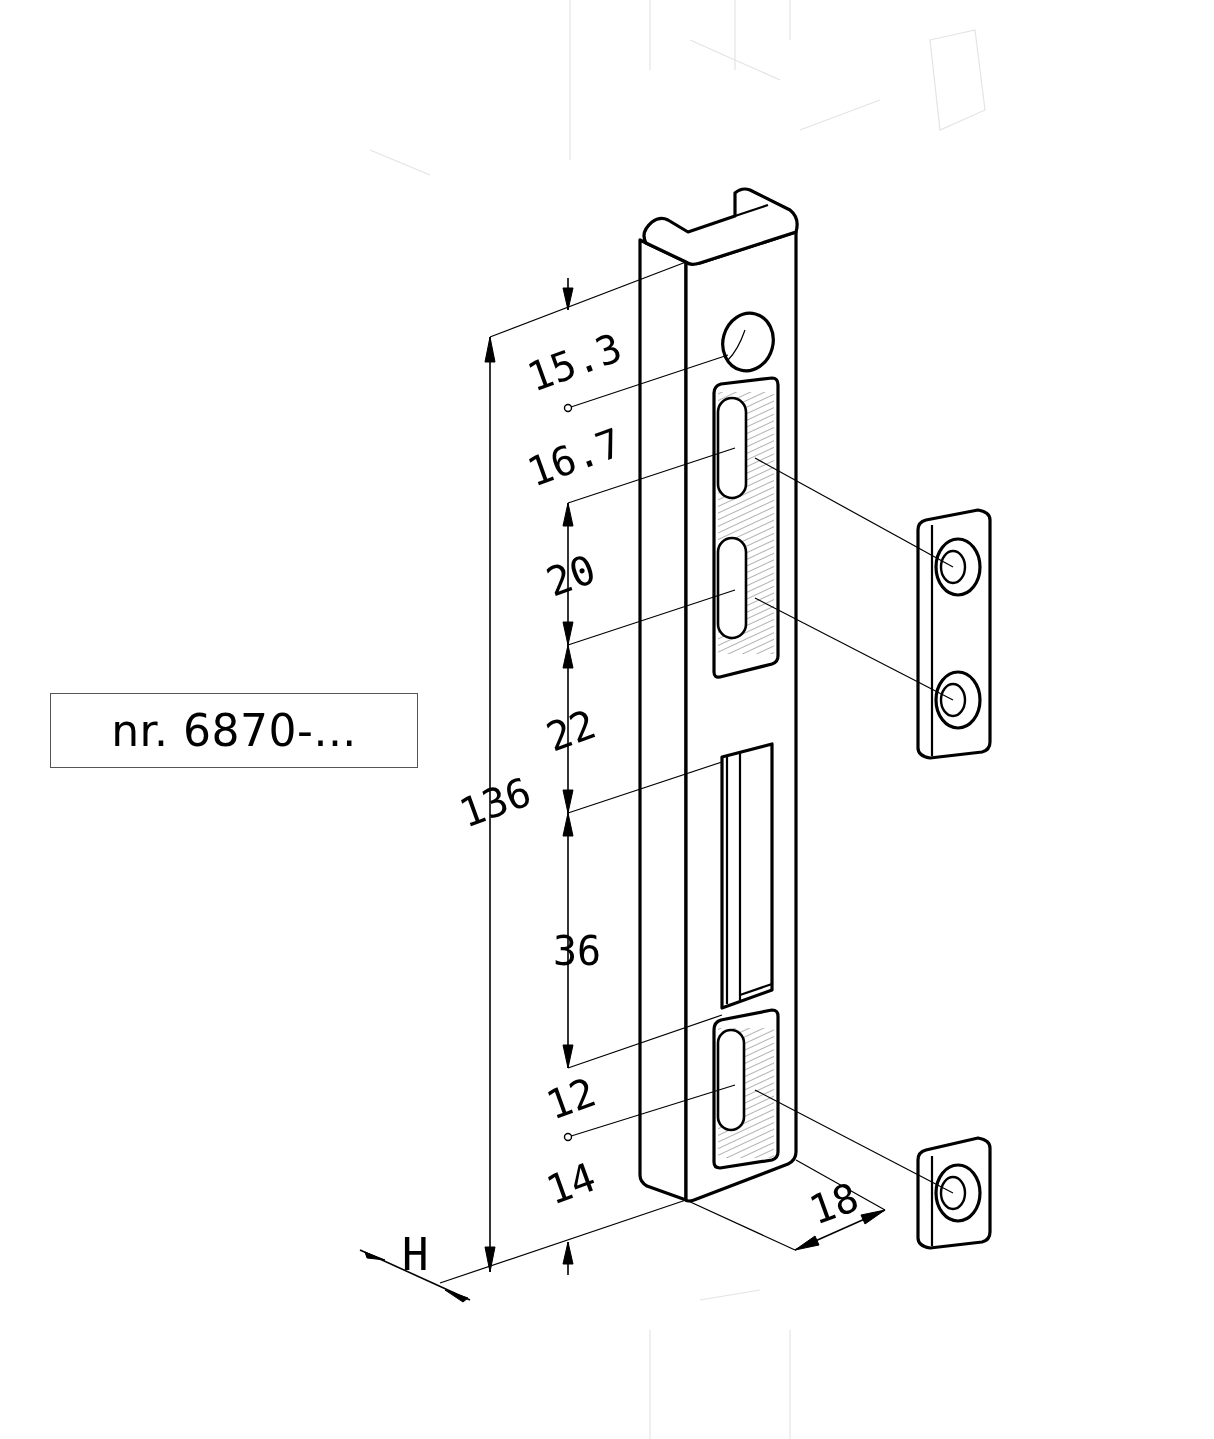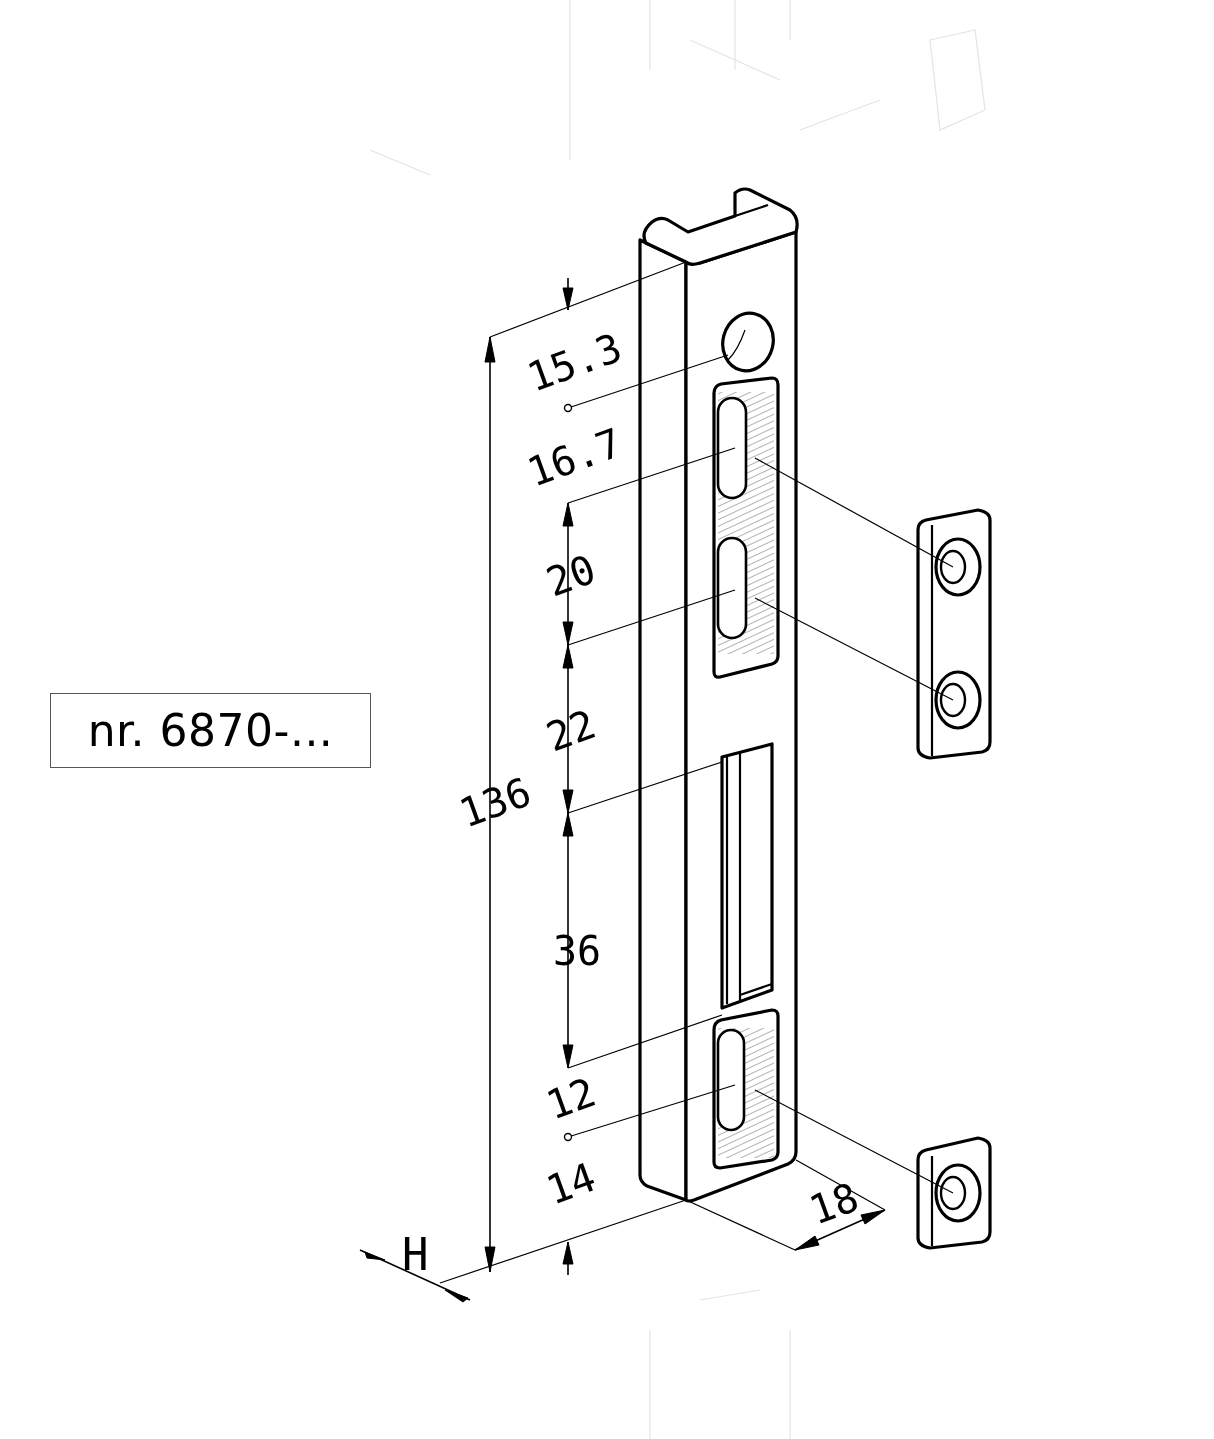--- a/index.html
+++ b/index.html
@@ -7,21 +7,21 @@
   #drawing { position: absolute; left: 0; top: 0; width: 1214px; height: 1439px; }
   .part { fill: #ffffff; stroke: #000; stroke-width: 3.2; stroke-linejoin: round; stroke-linecap: round; }
   .part-thin { fill: none; stroke: #000; stroke-width: 2.2; stroke-linejoin: round; }
   .hatch { stroke: #555; stroke-width: 0.9; }
   .dim { fill: none; stroke: #000; stroke-width: 1.6; }
   .leader { fill: none; stroke: #000; stroke-width: 1.2; }
   .ghost { fill: none; stroke: #e4e4e4; stroke-width: 1.2; }
   .arrow { fill: #000; stroke: #000; stroke-width: 1; }
   .dimtext { font-family: "DejaVu Sans Mono", monospace; font-size: 40px; fill: #000; }
   .label-box {
-    position: absolute; left: 50px; top: 693px; width: 321px; height: 75px;
+    position: absolute; left: 50px; top: 693px; width: 368px; height: 75px;
     border: 1.5px solid #555; box-sizing: border-box; background: #fff;
     display: flex; align-items: center; justify-content: center;
   }
   .label-text { font-family: "DejaVu Sans", sans-serif; font-size: 44px; color: #000; letter-spacing: 0.5px; }
 </style>
 </head>
 <body>
 
 <svg id="drawing" viewBox="0 0 1214 1439" xmlns="http://www.w3.org/2000/svg">
   <defs>

